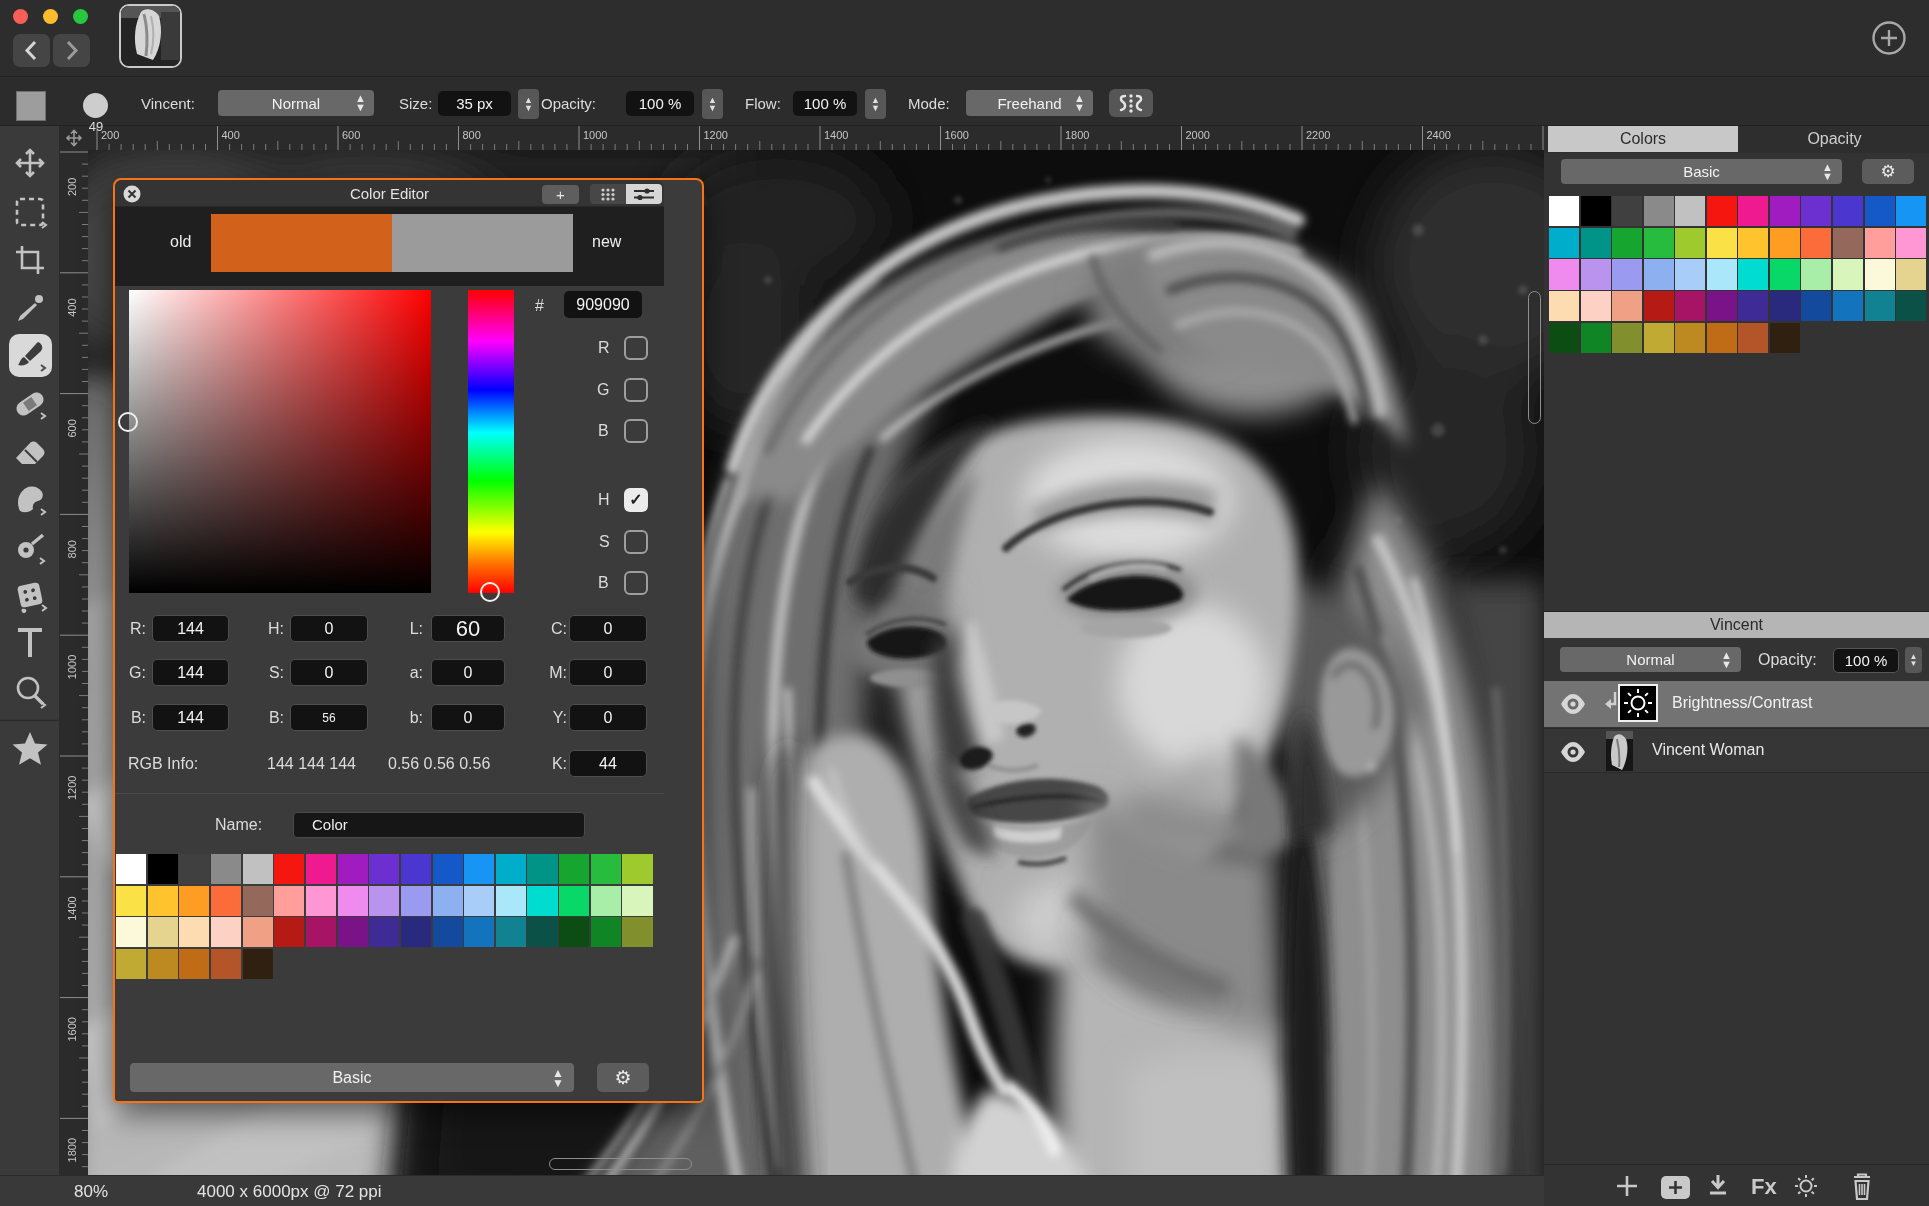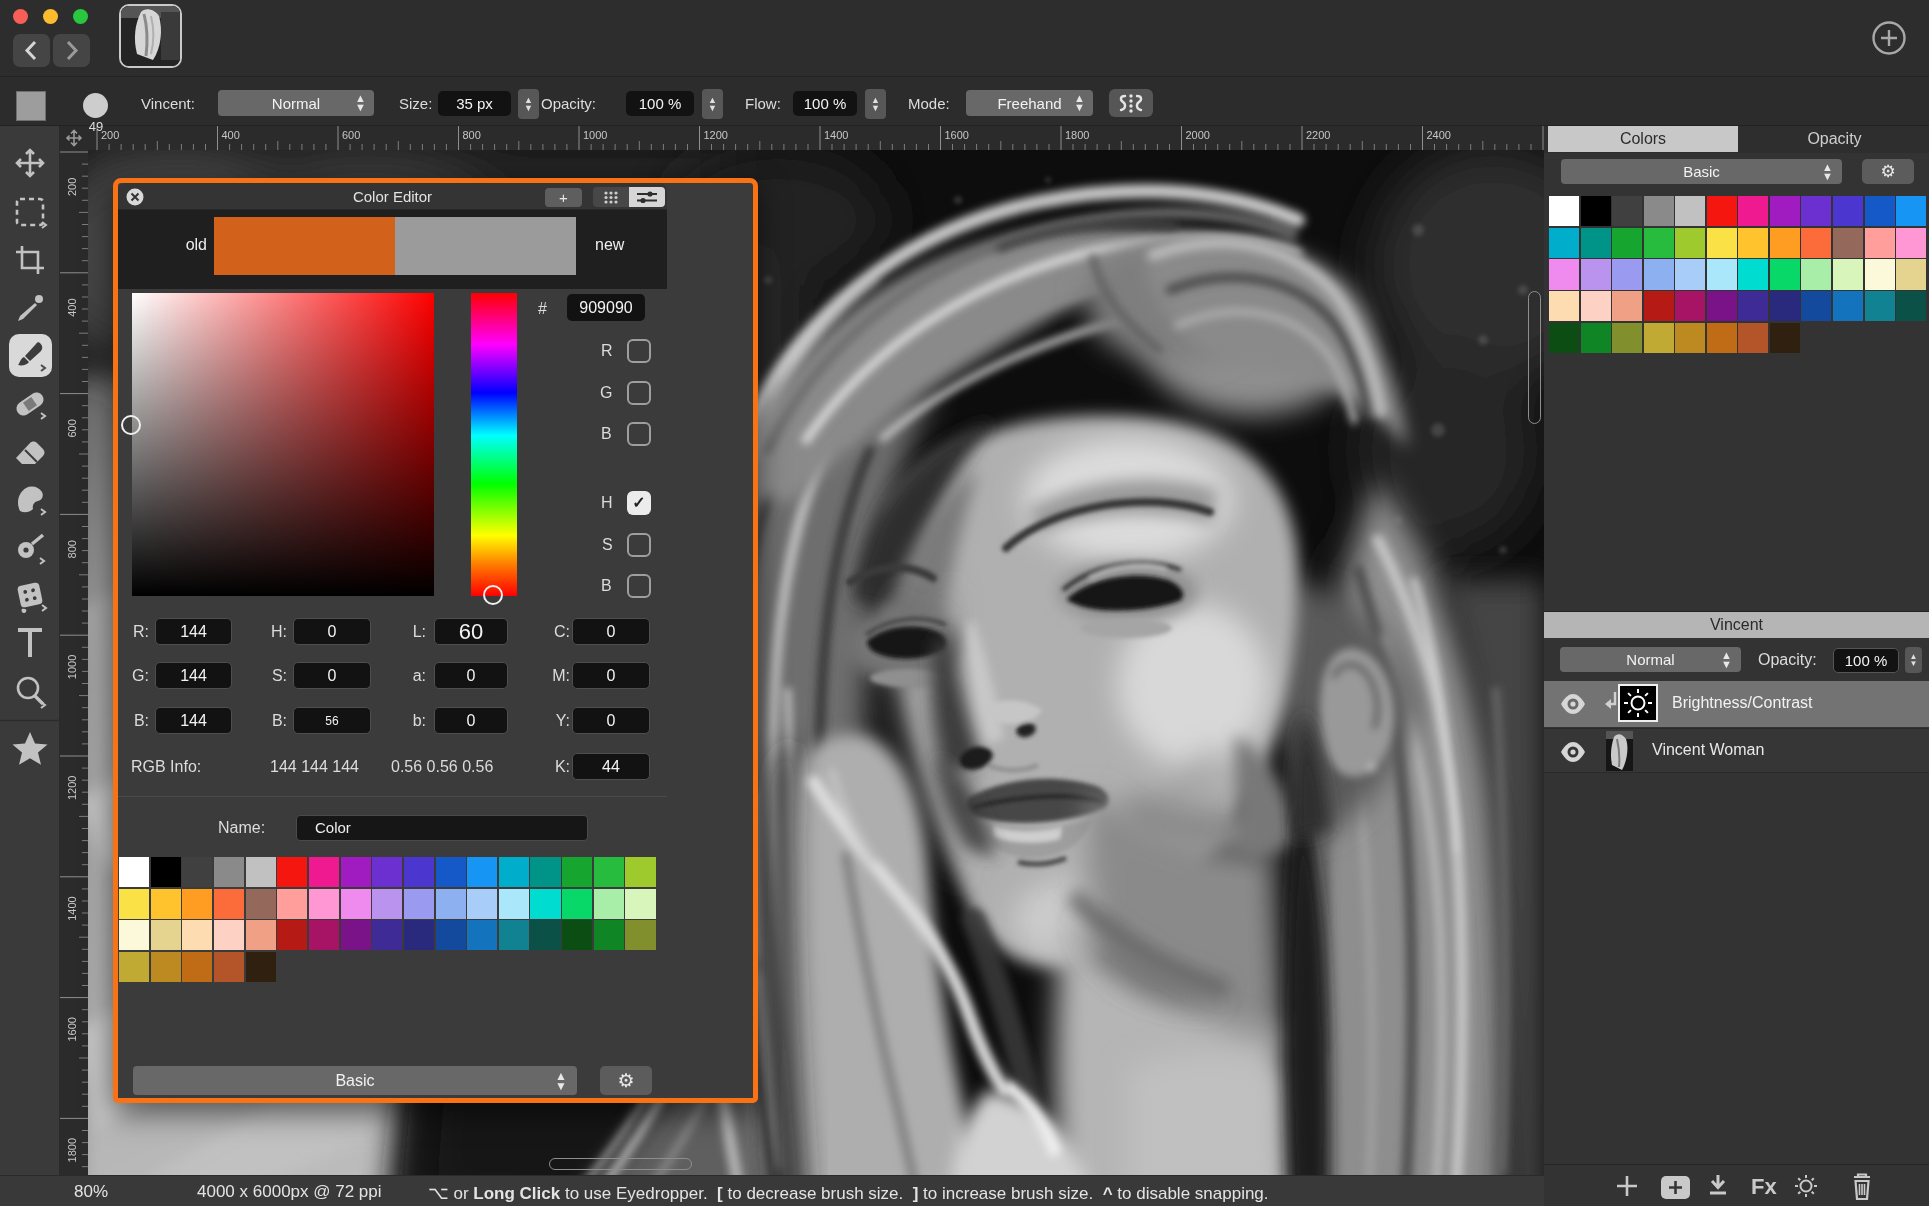--- a/index.html
+++ b/index.html
@@ -11,23 +11,23 @@
     border-top:1px solid #232323; border-bottom:1px solid #222; }
   #lefttools { left:0; top:126px; width:60px; height:1049px; background:#3a3a3b;
     border-right:1px solid #2a2a2a; }
   #cornerbox { left:60px; top:126px; width:28px; height:24px; background:#2b2b2b; }
   #hruler { left:88px; top:126px; width:1456px; height:24px; background:#2b2b2b; }
   #vruler { left:60px; top:150px; width:28px; height:1025px; background:#2b2b2b; }
   #canvas { left:88px; top:150px; width:1456px; height:1025px; background:#141414; }
   #rightpanel { left:1544px; top:126px; width:385px; height:1080px; background:#333333; }
   #statusbar { left:0; top:1175px; width:1544px; height:31px; background:#393939;
     border-top:1px solid #2a2a2a; color:#e3e3e3; font-size:17px; }
-  #coloreditor { left:113px; top:178px; width:645px; height:925px; background:#3b3b3b;
+  #coloreditor { left:113px; top:178px; width:591px; height:925px; background:#3b3b3b;
     border-radius:8px 8px 5px 5px; box-shadow:0 10px 30px rgba(0,0,0,.55);
-    border:5px solid #f97316; }
+    border:2px solid #f97316; }
   .dd { background:#686868; border-radius:4px; color:#f2f2f2; font-size:15px;
     display:flex; align-items:center; justify-content:center; }
   .darkin { background:#121212; border-radius:5px; color:#f3f3f3; font-size:15px;
     display:flex; align-items:center; justify-content:center; }
   .lbl { color:#dcdcdc; font-size:15px; }
   svg { display:block; }
 </style>
 </head>
 <body>
 <div class="abs" id="titlebar">
@@ -782,21 +782,20 @@
           <path d="M3.5 8 L5 26 H15 L16.5 8 Z" fill="none"></path>
           <path d="M7.5 11 V22 M10 11 V22 M12.5 11 V22" stroke-width="1.6"></path>
         </g>
       </g>
     </svg>
   </div>
 </div>
 <div class="abs" id="statusbar">
   <div class="abs" style="left:74px;top:6px">80%</div>
   <div class="abs" style="left:197px;top:6px">4000 x 6000px @ 72 ppi</div>
-  <div class="abs" style="left:428px;top:6px"><span style="font-size:18px">⌥</span> or <b>Long Click</b> to use Eyedropper.&nbsp; <b>[</b> to decrease brush size.&nbsp; <b>]</b> to increase brush size.&nbsp; <b>^</b> to disable snapping.</div>
 </div>
 <div class="abs" id="coloreditor">
 
   <div class="abs" style="left:0;top:0;width:549px;height:27px;background:#343434;border-radius:8px 8px 0 0;border-bottom:1px solid #282828">
     <svg class="abs" style="left:8px;top:5px" width="18" height="18" viewBox="0 0 18 18">
       <circle cx="9" cy="9" r="8.5" fill="#d9d9d9"></circle>
       <path d="M5.5 5.5 L12.5 12.5 M12.5 5.5 L5.5 12.5" stroke="#333" stroke-width="2"></path>
     </svg>
     <div class="abs" style="left:0;top:5px;width:549px;text-align:center;color:#e2e2e2;font-size:15px">Color Editor</div>
     <div class="abs" style="left:427px;top:5px;width:37px;height:19px;background:#5e5e5e;border-radius:4px;color:#e8e8e8;font-size:15px;display:flex;align-items:center;justify-content:center">+</div>
@@ -820,21 +819,21 @@
         <g stroke="#2d2d2d" stroke-width="2">
           <path d="M8 7 H28 M8 13.5 H28"></path>
           <circle cx="21" cy="7" r="2.6" fill="#2d2d2d" stroke="none"></circle>
           <circle cx="14" cy="13.5" r="2.6" fill="#2d2d2d" stroke="none"></circle>
         </g>
       </svg>
     </div>
   </div>
 
   <div class="abs" style="left:0;top:27px;width:549px;height:79px;background:#1f1f1f">
-    <div class="abs" style="left:55px;top:26px;width:34px;text-align:right;color:#eee;font-size:16px">old</div>
+    <div class="abs" style="left:55px;top:26px;width:34px;color:#eee;font-size:16px">old</div>
     <div class="abs" style="left:96px;top:7px;width:181px;height:58px;background:#d2611c"></div>
     <div class="abs" style="left:277px;top:7px;width:181px;height:58px;background:#9b9b9b"></div>
     <div class="abs" style="left:477px;top:26px;color:#eee;font-size:16px">new</div>
   </div>
 
   <div class="abs" style="left:14px;top:110px;width:302px;height:303px;background:linear-gradient(to top, #000, rgba(0,0,0,0)), linear-gradient(to right, #fff, #f00)"></div>
   <div class="abs" style="left:3px;top:232px;width:20px;height:20px;border-radius:50%;border:2.5px solid #f0f0f0"></div>
 
   <div class="abs" style="left:353px;top:110px;width:46px;height:303px;background:linear-gradient(to bottom,#f00 0%,#f0f 17%,#00f 33%,#0ff 47%,#0f0 63%,#ff0 80%,#f70 90%,#f00 100%)"></div>
   <div class="abs" style="left:365px;top:402px;width:20px;height:20px;border-radius:50%;border:2.5px solid #f0f0f0"></div>

